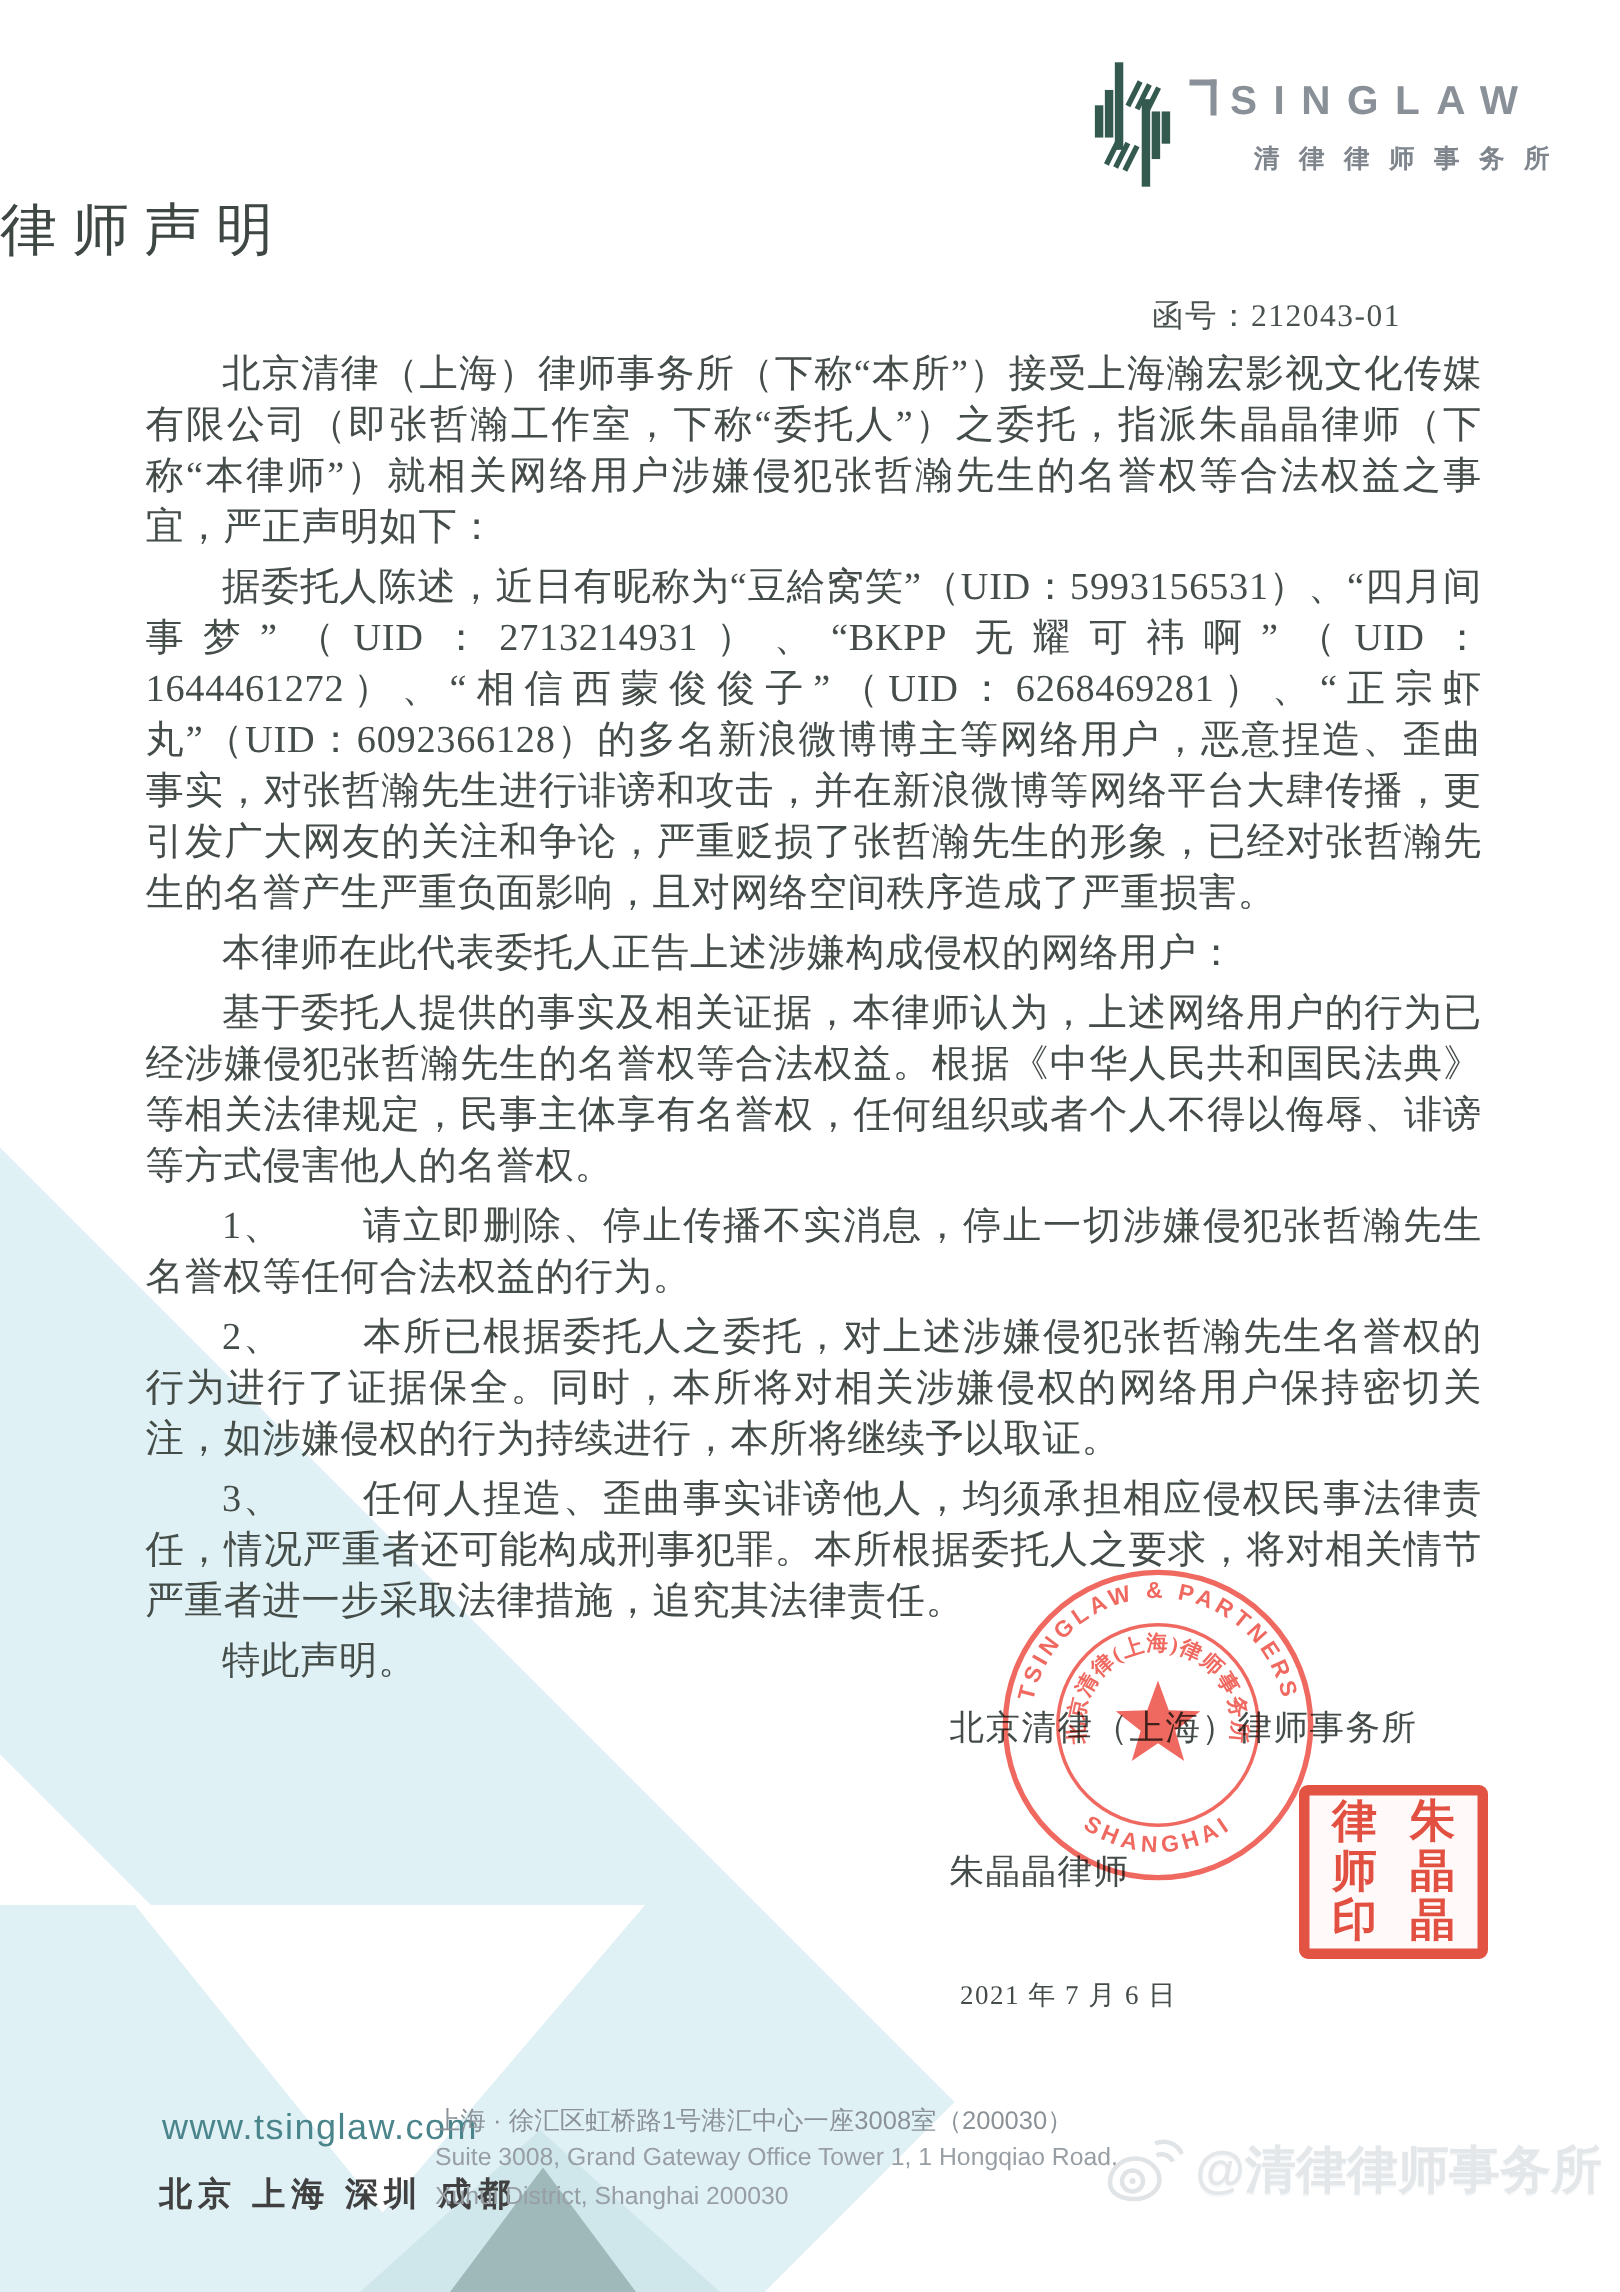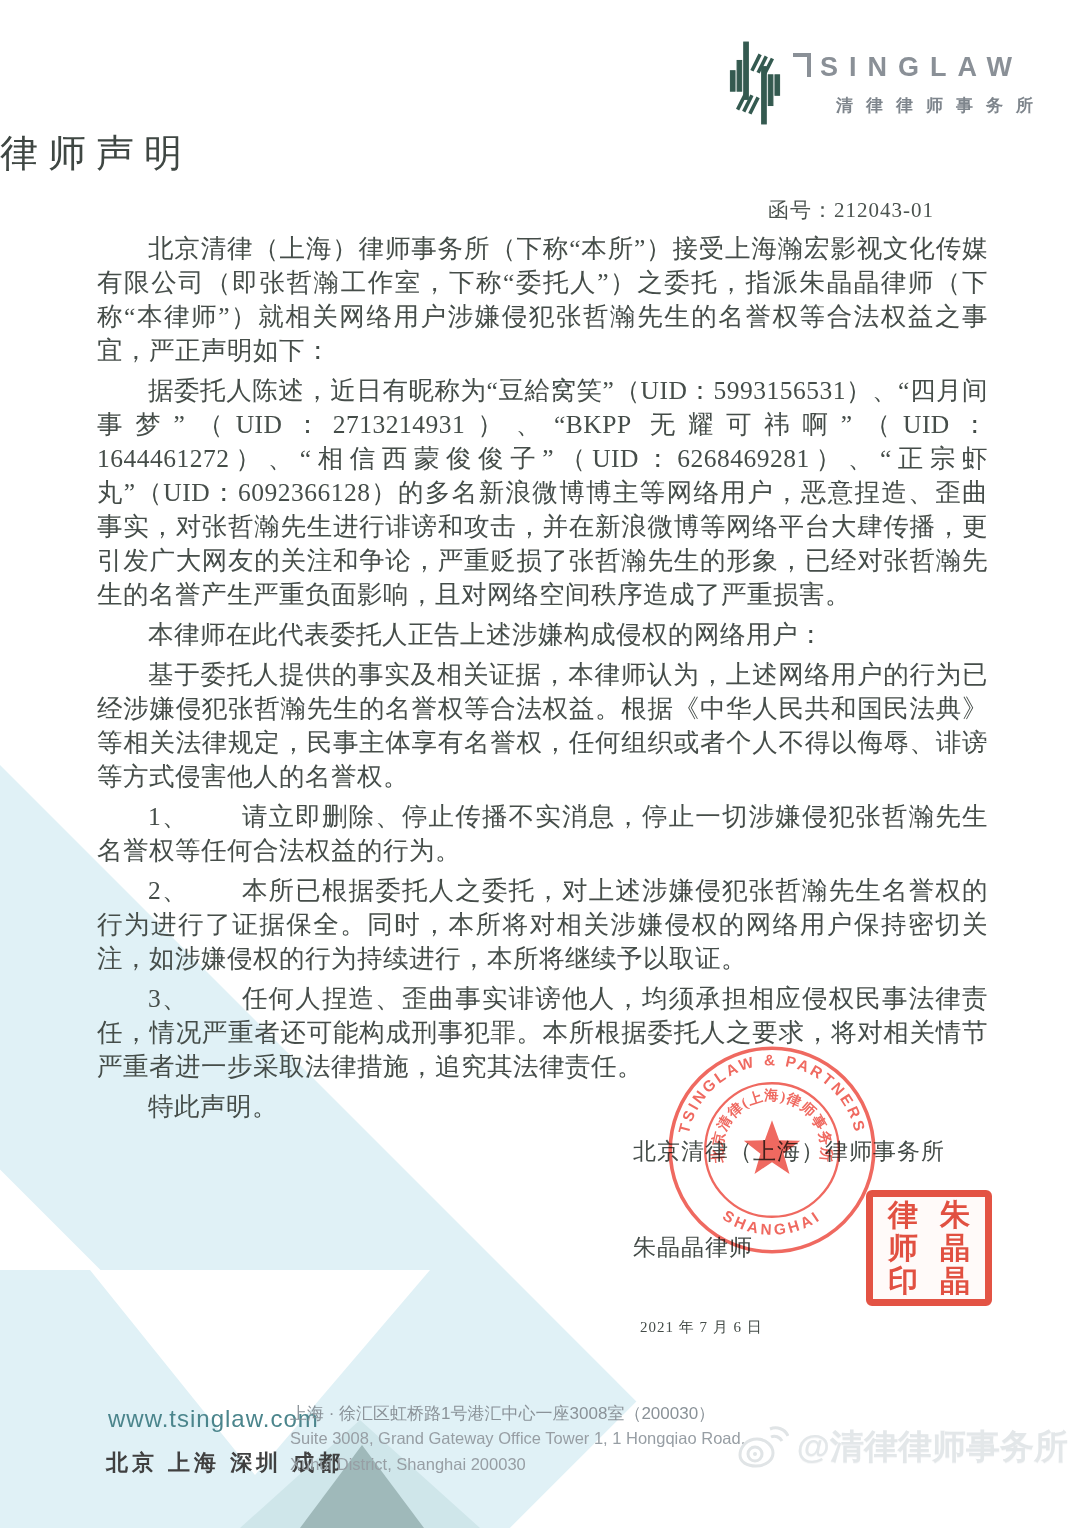--- a/index.html
+++ b/index.html
@@ -43,21 +43,21 @@
   }
   .body-text{
     position:absolute;left:97px;right:92px;top:232px;z-index:2;
     font-size:25.5px;line-height:34px;text-align:justify;letter-spacing:.5px;
   }
   .body-text p{margin:0 0 6px 0;text-indent:2em;}
   .closing{margin-top:2px;}
   .sig{position:absolute;z-index:2;font-size:23px;letter-spacing:1px;color:#444c48;}
   .sig-firm{left:633px;top:1136px;}
   .sig-lawyer{left:633px;top:1232px;}
-  .sig-date{left:640px;top:1318px;font-size:15px;}
+  .sig-date{left:640px;top:1318px;font-size:18px;}
   
   .round-stamp{position:absolute;left:666px;top:1044px;z-index:3;mix-blend-mode:multiply;opacity:.9;}
   .square-seal{
     position:absolute;left:866px;top:1190px;width:104px;height:98px;z-index:3;
     border:7px solid #e14434;border-radius:6px;padding:2px 4px;
     display:grid;grid-template-rows:repeat(3,1fr);grid-auto-flow:column;direction:rtl;
     mix-blend-mode:multiply;opacity:.92;background:rgba(255,80,60,.03);
   }
   .square-seal span{
     font-size:30px;font-weight:700;color:#df4131;line-height:1;

